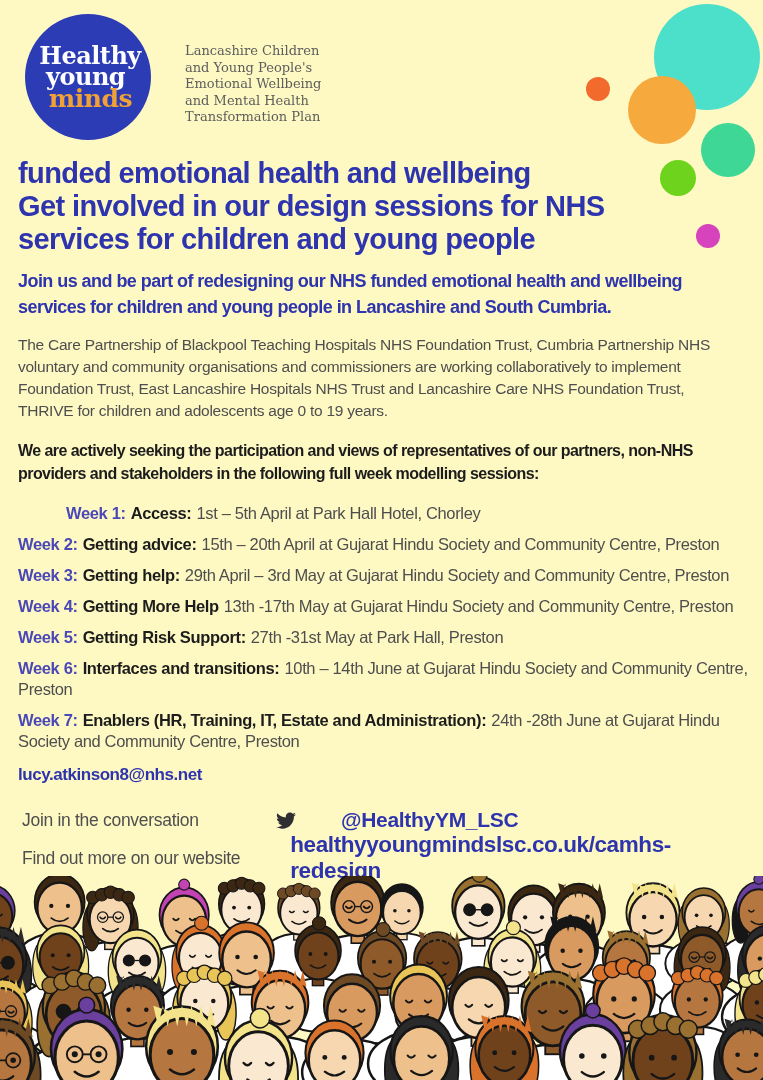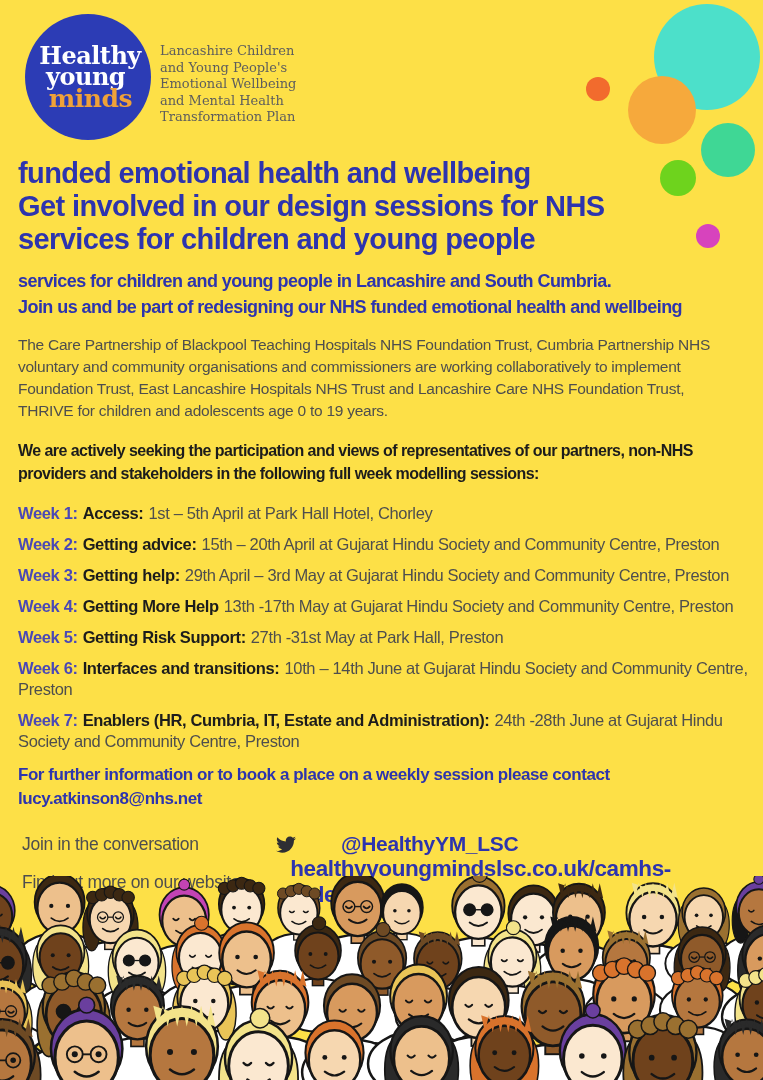--- a/index.html
+++ b/index.html
@@ -1,26 +1,26 @@
 <!DOCTYPE html>
 <html><head>
 <meta charset="utf-8">
 <style>
   html,body{margin:0;padding:0;background:#ffffff;}
-  .page{position:relative;width:763px;height:1080px;background:#fde047;overflow:hidden;
+  .page{position:relative;width:763px;height:1080px;background:#fef9c3;overflow:hidden;
         font-family:"Liberation Sans",sans-serif;}
   
   .logo{position:absolute;left:25px;top:14px;width:126px;height:126px;border-radius:50%;
         display:flex;flex-direction:column;justify-content:center;
         font-family:"DejaVu Serif",serif;z-index:2;}
   .logo .w{line-height:1.0;letter-spacing:-0.5px;font-weight:700;}
   .logo .w1{font-size:24px;text-align:center;color:#ffffff;padding-left:4px;}
   .logo .w2{font-size:24px;text-align:left;color:#ffffff;padding-left:21px;margin-top:-3px;}
   .logo .w3{font-size:25px;text-align:right;font-weight:800;padding-right:19px;margin-top:-3px;}
-  .tagline{position:absolute;left:160px;top:43px;font-family:"DejaVu Serif",serif;
+  .tagline{position:absolute;left:185px;top:43px;font-family:"DejaVu Serif",serif;
            font-size:13px;line-height:16.5px;z-index:2;}
   .tagline .ln{display:block;white-space:nowrap;}
   .decor{position:absolute;left:0;top:0;width:763px;height:300px;z-index:1;pointer-events:none;}
   
   .content{position:absolute;left:18px;top:157px;width:734px;z-index:3;}
   .ln{display:block;white-space:nowrap;}
   .heading{margin:0;font-size:29px;line-height:33px;font-weight:bold;letter-spacing:-0.6px;}
   .intro{margin:12px 0 0;font-size:18px;line-height:26px;font-weight:bold;letter-spacing:-0.55px;}
   .body-par{margin:14px 0 0;font-size:15.5px;line-height:22px;letter-spacing:-0.25px;}
   .seeking{margin:17px 0 0;font-size:16px;line-height:23px;font-weight:bold;letter-spacing:-0.55px;}
@@ -71,48 +71,47 @@
 
   <div class="content">
 
     <h1 class="heading" style="color: rgb(45, 52, 174);">
       <span class="ln">funded emotional health and wellbeing</span>
       <span class="ln">Get involved in our design sessions for NHS</span>
       <span class="ln">services for children and young people</span>
     </h1>
 
     <p class="intro" style="color: rgb(45, 52, 174);">
+      <span class="ln">Join us and be part of redesigning our NHS funded emotional health and wellbeing</span>
       <span class="ln">services for children and young people in Lancashire and South Cumbria.</span>
-      <span class="ln">Join us and be part of redesigning our NHS funded emotional health and wellbeing</span>
     </p>
 
     <p class="body-par" style="color: rgb(78, 78, 78);">
       <span class="ln">The Care Partnership of Blackpool Teaching Hospitals NHS Foundation Trust, Cumbria Partnership NHS</span>
       <span class="ln">voluntary and community organisations and commissioners are working collaboratively to implement</span>
       <span class="ln">Foundation Trust, East Lancashire Hospitals NHS Trust and Lancashire Care NHS Foundation Trust,</span>
       <span class="ln">THRIVE for children and adolescents age 0 to 19 years.</span>
     </p>
 
     <p class="seeking" style="color: rgb(28, 28, 28);">
       <span class="ln">We are actively seeking the participation and views of representatives of our partners, non-NHS</span>
       <span class="ln">providers and stakeholders in the following full week modelling sessions:</span>
     </p>
 
     <ul class="weeks">
-      <li><span class="week-label" style="color: rgb(74, 72, 182);">Week 1:</span><span class="week-title" style="color: rgb(28, 28, 28);">Access:</span><span class="week-details" style="color: rgb(78, 78, 78);">1st – 5th April at Park Hall Hotel, Chorley</span></li>
+      <li><span class="week-label" style="color: rgb(74, 72, 182); margin-left: 48px;">Week 1:</span><span class="week-title" style="color: rgb(28, 28, 28);">Access:</span><span class="week-details" style="color: rgb(78, 78, 78);">1st – 5th April at Park Hall Hotel, Chorley</span></li>
       <li><span class="week-label" style="color: rgb(74, 72, 182);">Week 2:</span><span class="week-title" style="color: rgb(28, 28, 28);">Getting advice:</span><span class="week-details" style="color: rgb(78, 78, 78);">15th – 20th April at Gujarat Hindu Society and Community Centre, Preston</span></li>
       <li><span class="week-label" style="color: rgb(74, 72, 182);">Week 3:</span><span class="week-title" style="color: rgb(28, 28, 28);">Getting help:</span><span class="week-details" style="color: rgb(78, 78, 78);">29th April  – 3rd May at Gujarat Hindu Society and Community Centre, Preston</span></li>
       <li><span class="week-label" style="color: rgb(74, 72, 182);">Week 4:</span><span class="week-title" style="color: rgb(28, 28, 28);">Getting More Help</span><span class="week-details" style="color: rgb(78, 78, 78);">13th -17th May at Gujarat Hindu Society and Community Centre, Preston</span></li>
       <li><span class="week-label" style="color: rgb(74, 72, 182);">Week 5:</span><span class="week-title" style="color: rgb(28, 28, 28);">Getting Risk Support:</span><span class="week-details" style="color: rgb(78, 78, 78);">27th -31st May at Park Hall, Preston</span></li>
       <li><span class="week-label" style="color: rgb(74, 72, 182);">Week 6:</span><span class="week-title" style="color: rgb(28, 28, 28);">Interfaces and transitions:</span><span class="week-details" style="color: rgb(78, 78, 78);">10th – 14th June at Gujarat Hindu Society and Community Centre, Preston</span></li>
-      <li><span class="week-label" style="color: rgb(74, 72, 182);">Week 7:</span><span class="week-title" style="color: rgb(28, 28, 28);">Enablers (HR, Cumbria, IT, Estate and Administration):</span><span class="week-details" style="color: rgb(78, 78, 78);">24th -28th June at Gujarat Hindu Society and Community Centre, Preston</span></li>
+      <li><span class="week-label" style="color: rgb(74, 72, 182);">Week 7:</span><span class="week-title" style="color: rgb(28, 28, 28);">Enablers (HR, Training, IT, Estate and Administration):</span><span class="week-details" style="color: rgb(78, 78, 78);">24th -28th June at Gujarat Hindu Society and Community Centre, Preston</span></li>
     </ul>
 
     <p class="contact" style="color: rgb(45, 52, 174);">
-      <span class="ln">For further information or to book a place on a weekly session please contact</span>
       <span class="ln">lucy.atkinson8@nhs.net</span>
     </p>
 
     <div class="social">
       <div class="social-row">
         <span class="social-label join-label" style="color: rgb(78, 78, 78);">Join in the conversation</span>
         <span class="bird-wrap">
           <svg width="20" height="17" viewBox="0 0 24 20">
             <path fill="#2f2f33" d="M23.9 2.6c-.9.4-1.8.6-2.8.8 1-.6 1.8-1.6 2.2-2.7-1 .6-2 1-3.1 1.2C19.3.9 18 .3 16.6.3c-2.7 0-4.9 2.2-4.9 4.9 0 .4 0 .8.1 1.1C7.7 6.1 4.1 4.1 1.7 1.2c-.4.7-.7 1.6-.7 2.5 0 1.7.9 3.2 2.2 4.1-.8 0-1.6-.2-2.2-.6v.1c0 2.4 1.7 4.4 3.9 4.8-.4.1-.8.2-1.3.2-.3 0-.6 0-.9-.1.6 2 2.4 3.4 4.6 3.4-1.7 1.3-3.8 2.1-6.1 2.1-.4 0-.8 0-1.2-.1 2.2 1.4 4.8 2.2 7.5 2.2 9.1 0 14-7.5 14-14v-.6c1-.7 1.8-1.6 2.4-2.6z"></path>
           </svg>

